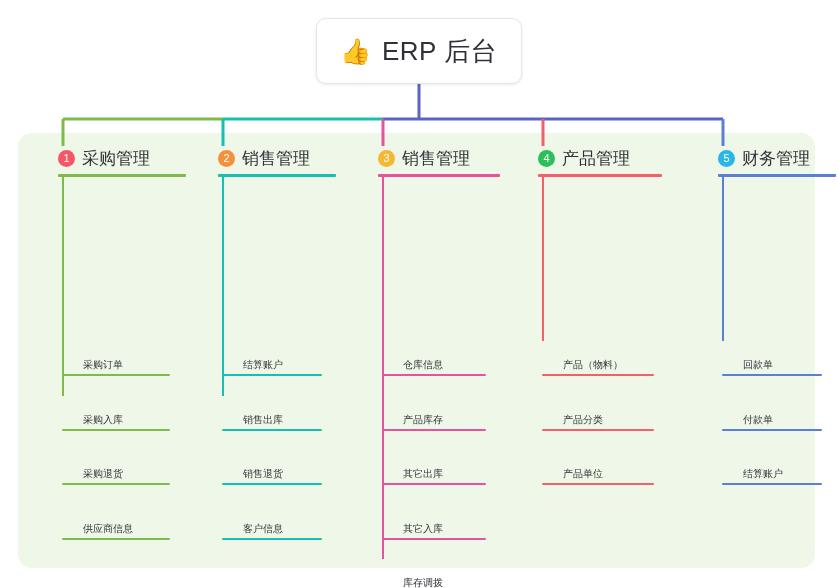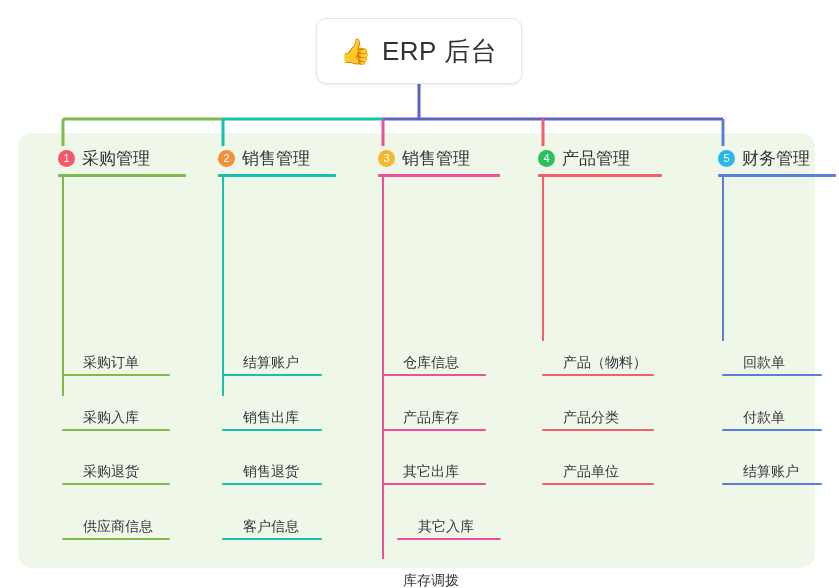--- a/index.html
+++ b/index.html
@@ -85,21 +85,21 @@
     width:2px;
   }
   .item{
     position:absolute;
     left:24px;
   }
   .item-label{
     position:absolute;
     left:21px;
     bottom:4px;
-    font-size:14px;
+    font-size:10px;
     color:#33353b;
     white-space:nowrap;
     font-family:Liberation Serif, serif;
   }
   .item-rule{
     position:absolute;
     left:0;
     bottom:0;
     height:2px;
     border-radius:1px;
@@ -190,21 +190,21 @@
           <div class="item-rule" style="width: 104px; background: rgb(232, 81, 155);"></div>
         </div>
         <div class="item" style="top: 176px; height: 110.5px; width: 104px;">
           <span class="item-label">产品库存</span>
           <div class="item-rule" style="width: 104px; background: rgb(232, 81, 155);"></div>
         </div>
         <div class="item" style="top: 176px; height: 165px; width: 104px;">
           <span class="item-label">其它出库</span>
           <div class="item-rule" style="width: 104px; background: rgb(232, 81, 155);"></div>
         </div>
-        <div class="item" style="top: 176px; height: 219.5px; width: 104px; margin-left: 15px;">
+        <div class="item" style="top: 176px; height: 219.5px; width: 104px;">
           <span class="item-label">其它入库</span>
           <div class="item-rule" style="width: 104px; background: rgb(232, 81, 155);"></div>
         </div>
         <div class="item" style="top: 176px; height: 274px; width: 104px;">
           <span class="item-label">库存调拨</span>
         </div>
         <div class="item" style="top: 176px; height: 328.5px; width: 104px;"></div>
         <div class="item" style="top: 176px; height: 383px; width: 104px;"></div>
       </div>
       <div class="col" style="left: 518px;">

